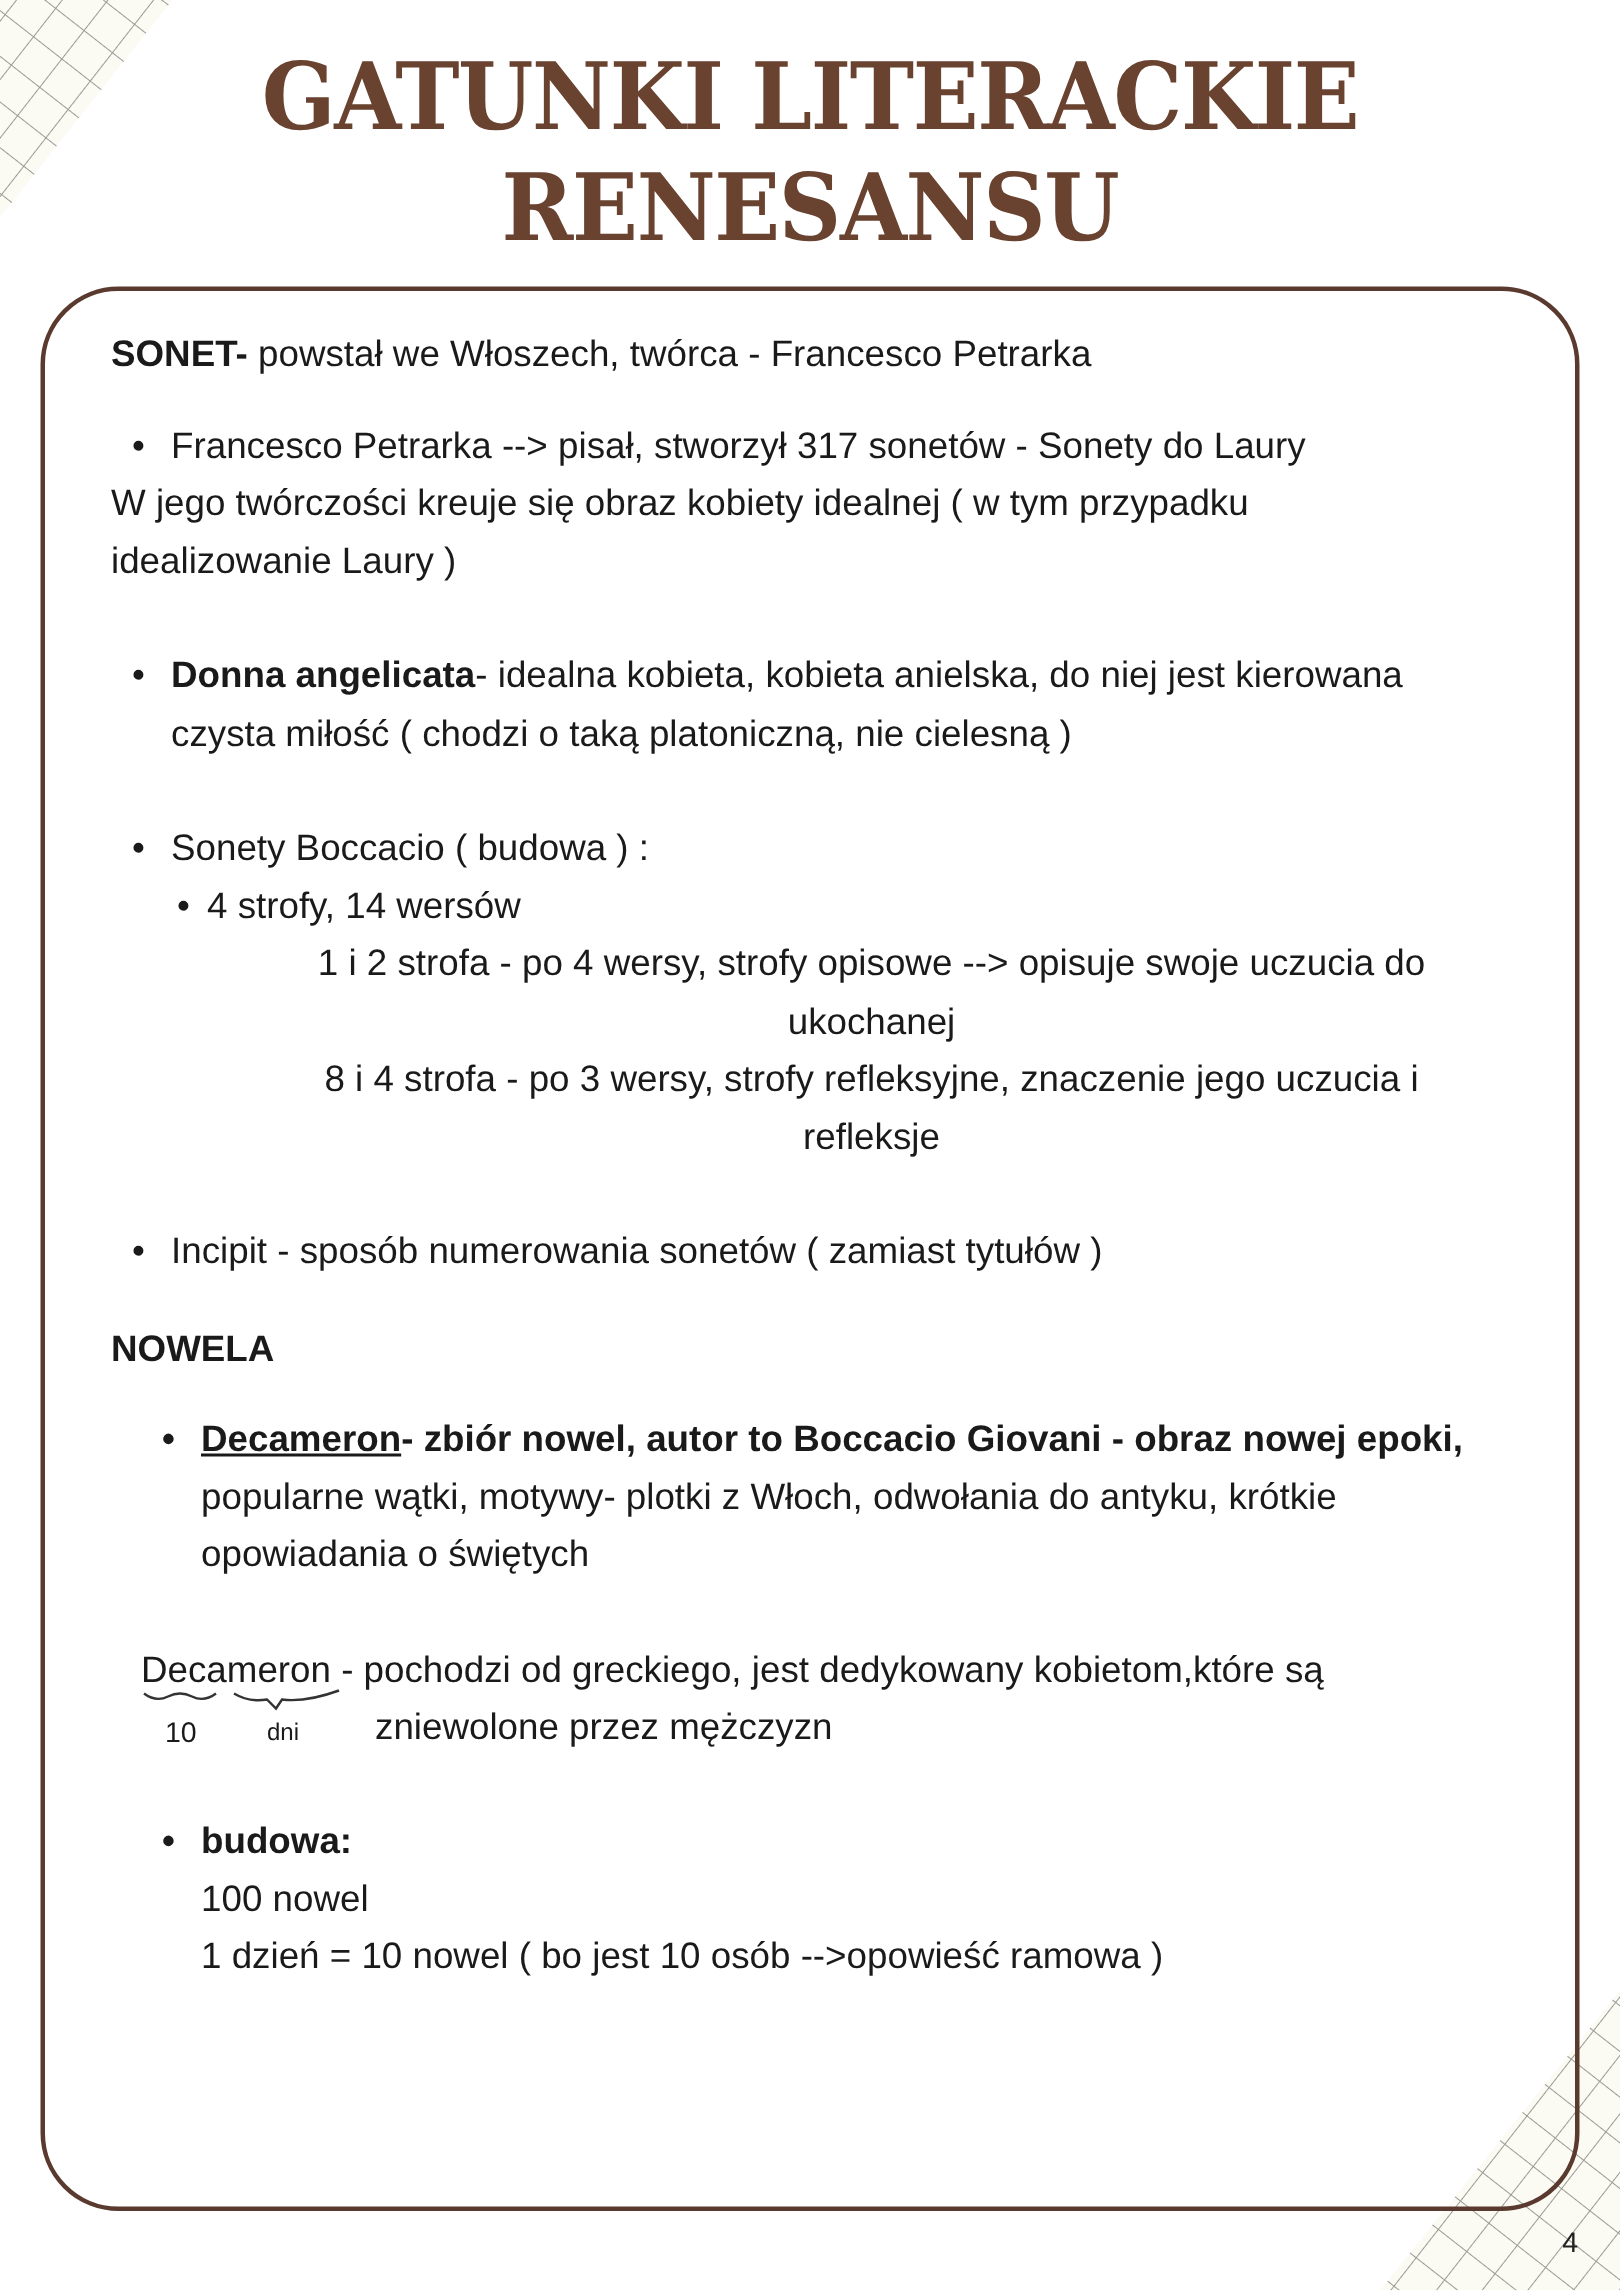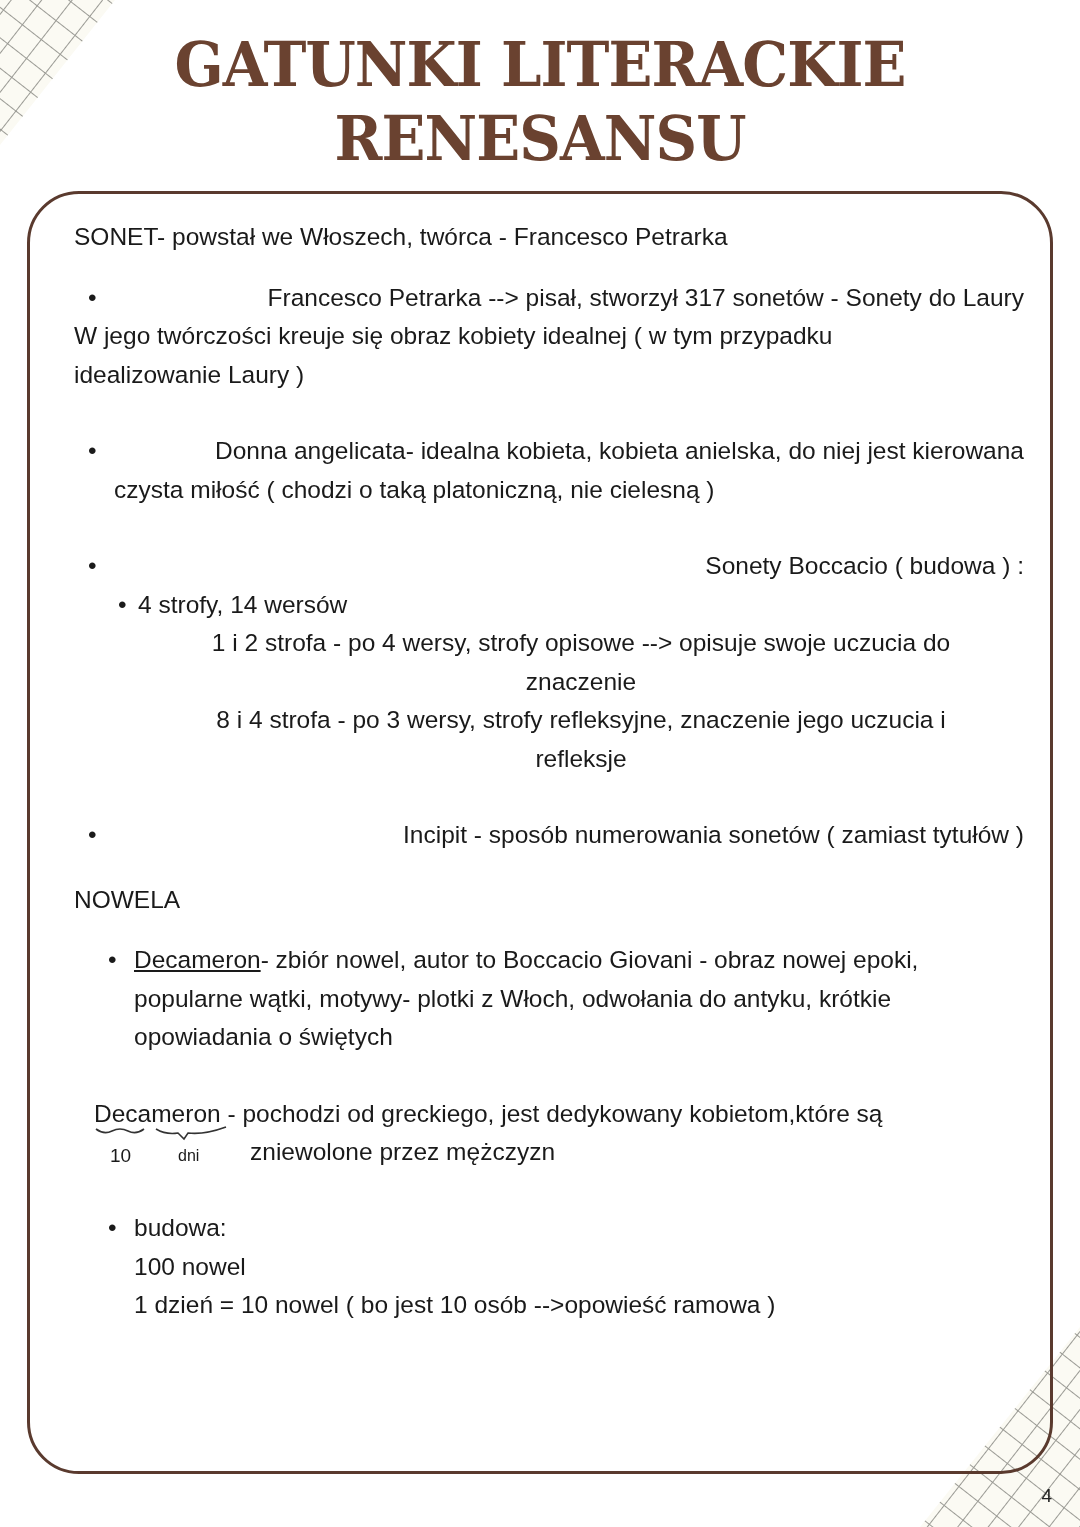--- a/index.html
+++ b/index.html
@@ -26,32 +26,32 @@
       transform: scaleX(0.93);
     }
 
     .card {
       position: absolute; left: 27px; top: 191px; width: 1026px; height: 1283px;
       border: 3px solid #5a3a2e; border-radius: 52px; background: transparent;
     }
 
     .content { position: absolute; left: 74px; top: 218px; width: 950px; font-size: 24.5px; line-height: 38.5px; }
     .content p { margin: 0; }
-    .b { font-weight: normal; }
+    .b { font-weight: bold; }
     .u { text-decoration: underline; }
     .gap { height: 38px; }
     .gap-s { height: 22px; }
 
-    .bul { position: relative; padding-left: 40px; text-align: right; }
+    .bul { position: relative; padding-left: 40px; }
     .bul::before { content: "\2022"; position: absolute; left: 14px; top: 0; }
     .bul2 { position: relative; padding-left: 64px; }
     .bul2::before { content: "\2022"; position: absolute; left: 44px; top: 0; }
     .ind1 { padding-left: 40px; }
     .ind2 { padding-left: 64px; text-align: center; }
-    .bul3 { position: relative; padding-left: 60px; }
+    .bul3 { position: relative; padding-left: 60px; font-weight: bold; }
     .bul3::before { content: "\2022"; position: absolute; left: 34px; top: 0; }
     .ind3 { padding-left: 60px; }
 
     .decam-row { position: relative; padding-left: 20px; }
     .decam-word { position: relative; display: inline-block; }
     .wave { position: absolute; left: 0; top: 30px; width: 140px; height: 16px; }
     .notes { position: relative; padding-left: 20px; height: 38px; }
     .note-10 { position: absolute; left: 36px; top: 4px; font-size: 19px; }
     .note-dni { position: absolute; left: 104px; top: 4px; font-size: 16px; }
     .note-text { position: absolute; left: 176px; top: 0; }
@@ -81,21 +81,21 @@
   <p class="bul">Francesco Petrarka --&gt; pisał, stworzył 317 sonetów - Sonety do Laury</p>
   <p>W jego twórczości kreuje się obraz kobiety idealnej ( w tym przypadku</p>
   <p>idealizowanie Laury )</p>
   <div class="gap"></div>
   <p class="bul"><span class="b">Donna angelicata</span><span>- idealna kobieta, kobieta anielska, do niej jest kierowana</span></p>
   <p class="ind1">czysta miłość ( chodzi o taką platoniczną, nie cielesną )</p>
   <div class="gap"></div>
   <p class="bul">Sonety Boccacio ( budowa ) :</p>
   <p class="bul2">4 strofy, 14 wersów</p>
   <p class="ind2">1 i 2 strofa - po 4 wersy, strofy opisowe --&gt; opisuje swoje uczucia do</p>
-  <p class="ind2">znaczenie</p>
+  <p class="ind2">ukochanej</p>
   <p class="ind2">8 i 4 strofa - po 3 wersy, strofy refleksyjne, znaczenie jego uczucia i</p>
   <p class="ind2">refleksje</p>
   <div class="gap"></div>
   <p class="bul">Incipit - sposób numerowania sonetów ( zamiast tytułów )</p>
   <div style="height:26px"></div>
   <p class="b">NOWELA</p>
   <div class="gap-s"></div>
   <p class="bul3"><span class="u">Decameron</span><span>- zbiór nowel, autor to Boccacio Giovani - obraz nowej epoki,</span></p>
   <p class="ind3">popularne wątki, motywy- plotki z Włoch, odwołania do antyku, krótkie</p>
   <p class="ind3">opowiadania o świętych</p>

